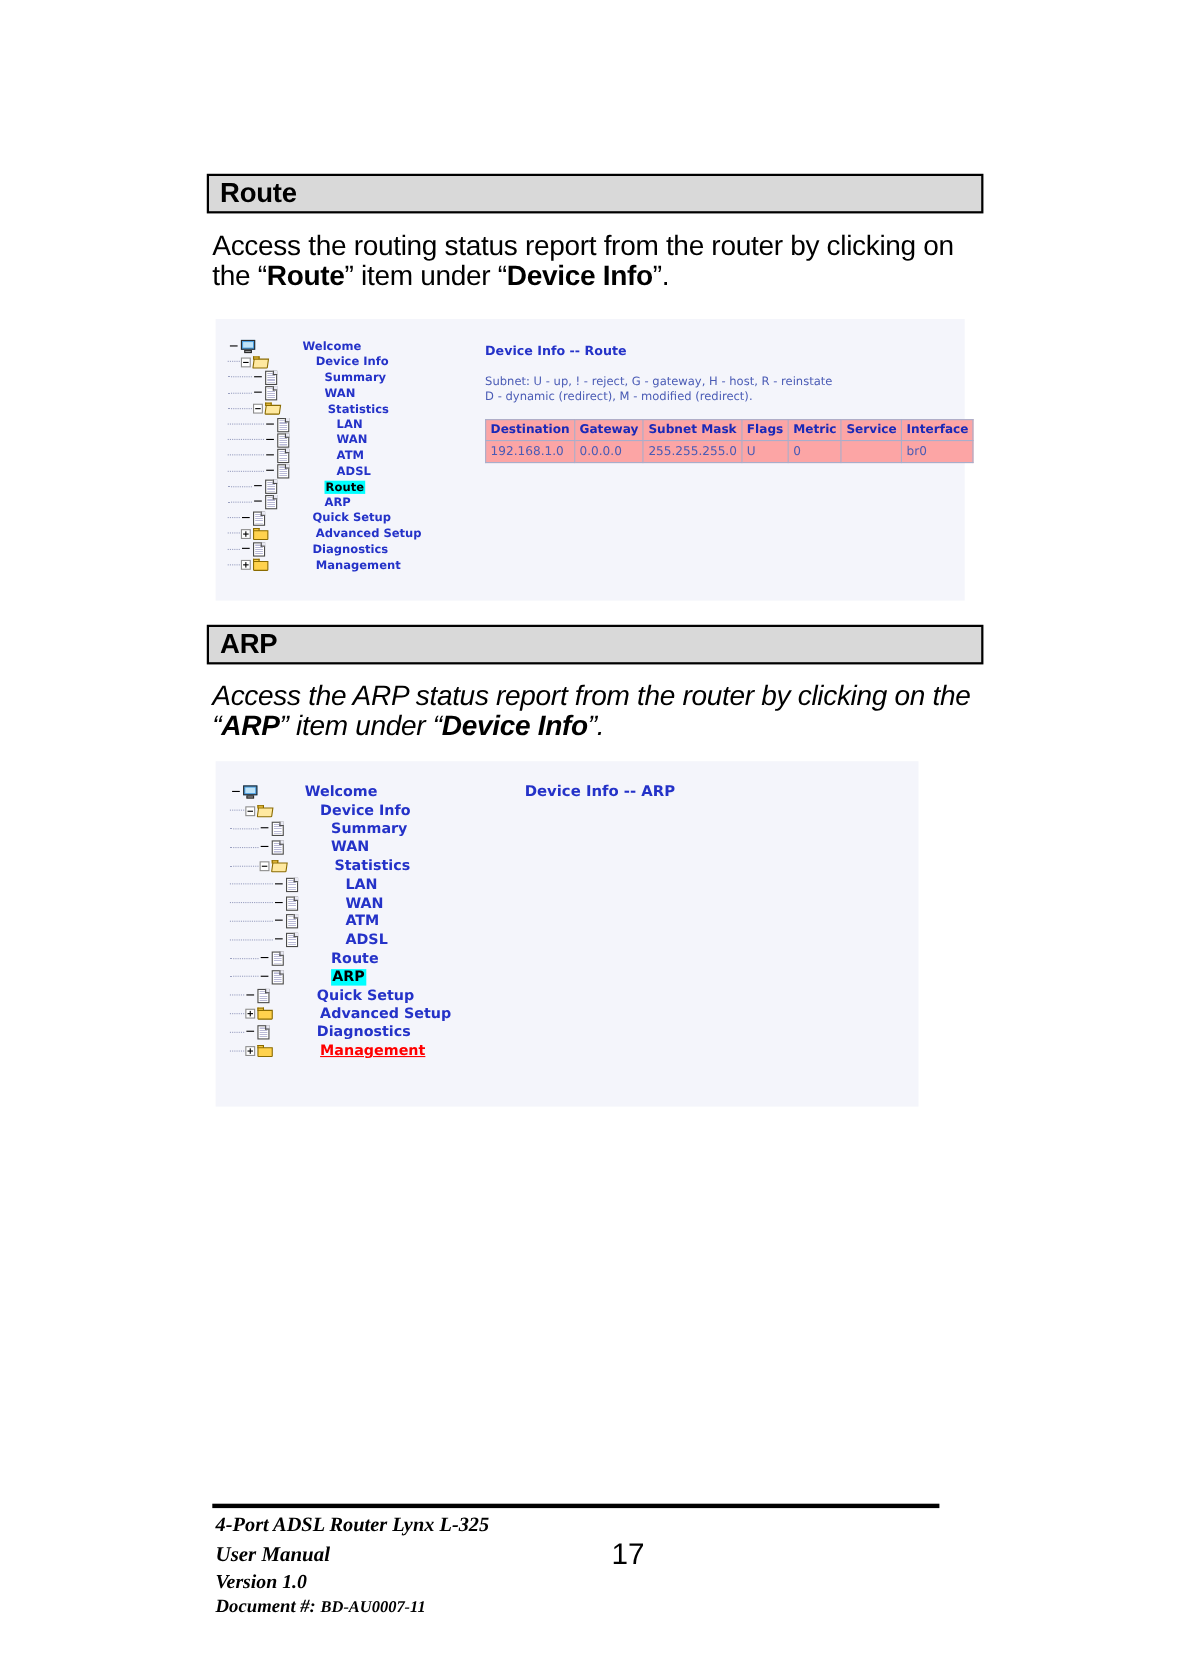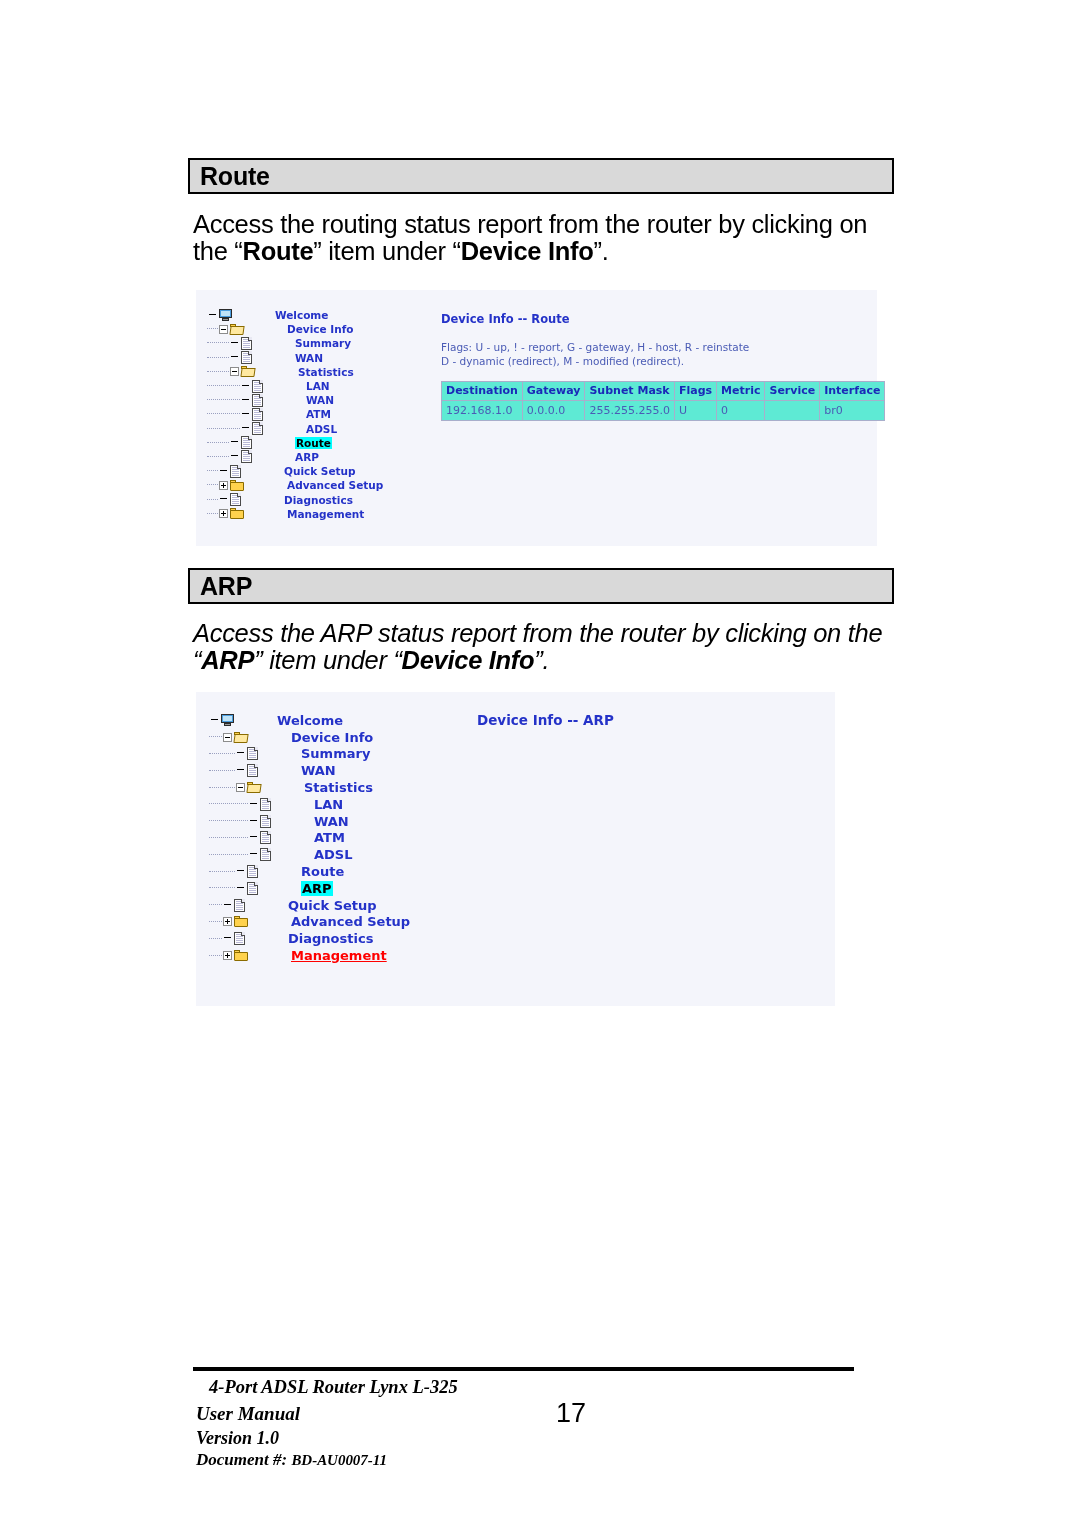--- a/index.html
+++ b/index.html
@@ -142,21 +142,21 @@
   #shot-route .ctitle{font-size:11.5px;}
   #shot-arp  .ctitle{font-size:13.5px;}
 
   .flags-note{
     color:#4a5bb5;font-size:10.5px;line-height:14px;
     margin-top:14px;white-space:nowrap;
   }
 
   
   table.rt{
-    border-collapse:collapse;background:#5eead4;
+    border-collapse:collapse;background:#fca5a5;
     border:1px solid #8f96b8;
   }
   table.rt th,table.rt td{
     border:1px solid #a8aecb;
     color:#2432c8;text-align:left;
     white-space:nowrap;font-weight:normal;
   }
   table.rt th{font-weight:bold;color:#1a29b8;}
 
   #route-table{margin-top:13px;}
@@ -170,21 +170,21 @@
   
   #footer-rule{
     position:absolute;left:193px;top:1367px;width:661px;height:4px;
     background:#000000;
   }
   .footer-text{
     position:absolute;left:196px;
     font-family:"Liberation Serif", serif;
     font-style:italic;font-weight:bold;color:#000;
   }
-  #f-line1{top:1377px;font-size:18.5px;margin-left:13px;}
+  #f-line1{top:1377px;font-size:18.5px;}
   #f-line2{top:1403px;font-size:19px;}
   #f-line3{top:1428px;font-size:18px;}
   #f-line4{top:1450px;font-size:17px;}
   #page-number{
     position:absolute;left:556px;top:1398px;
     font-family:"Liberation Sans", sans-serif;
     font-size:27px;color:#000;font-style:normal;font-weight:normal;
   }
   .sm{font-size:0.88em;}
 </style>
@@ -344,21 +344,21 @@
           <span class="f-tab"></span>
           <span class="f-body"></span>
         </span>
         <span class="tlabel">Management</span>
       </div>
     </div>
 
   <div class="content">
     <div class="ctitle">Device Info -- Route</div>
     <div class="flags-note">
-      <div>Flags: U - up, ! - report, G - gateway, H - host, R - reinstate</div>
+      <div>Subnet: U - up, ! - reject, G - gateway, H - host, R - reinstate</div>
       <div>D - dynamic (redirect), M - modified (redirect).</div>
     </div>
     <table class="rt" id="route-table">
       <thead>
           <tr>
             <th>Destination</th>
             <th>Gateway</th>
             <th>Subnet Mask</th>
             <th>Flags</th>
             <th>Metric</th>

